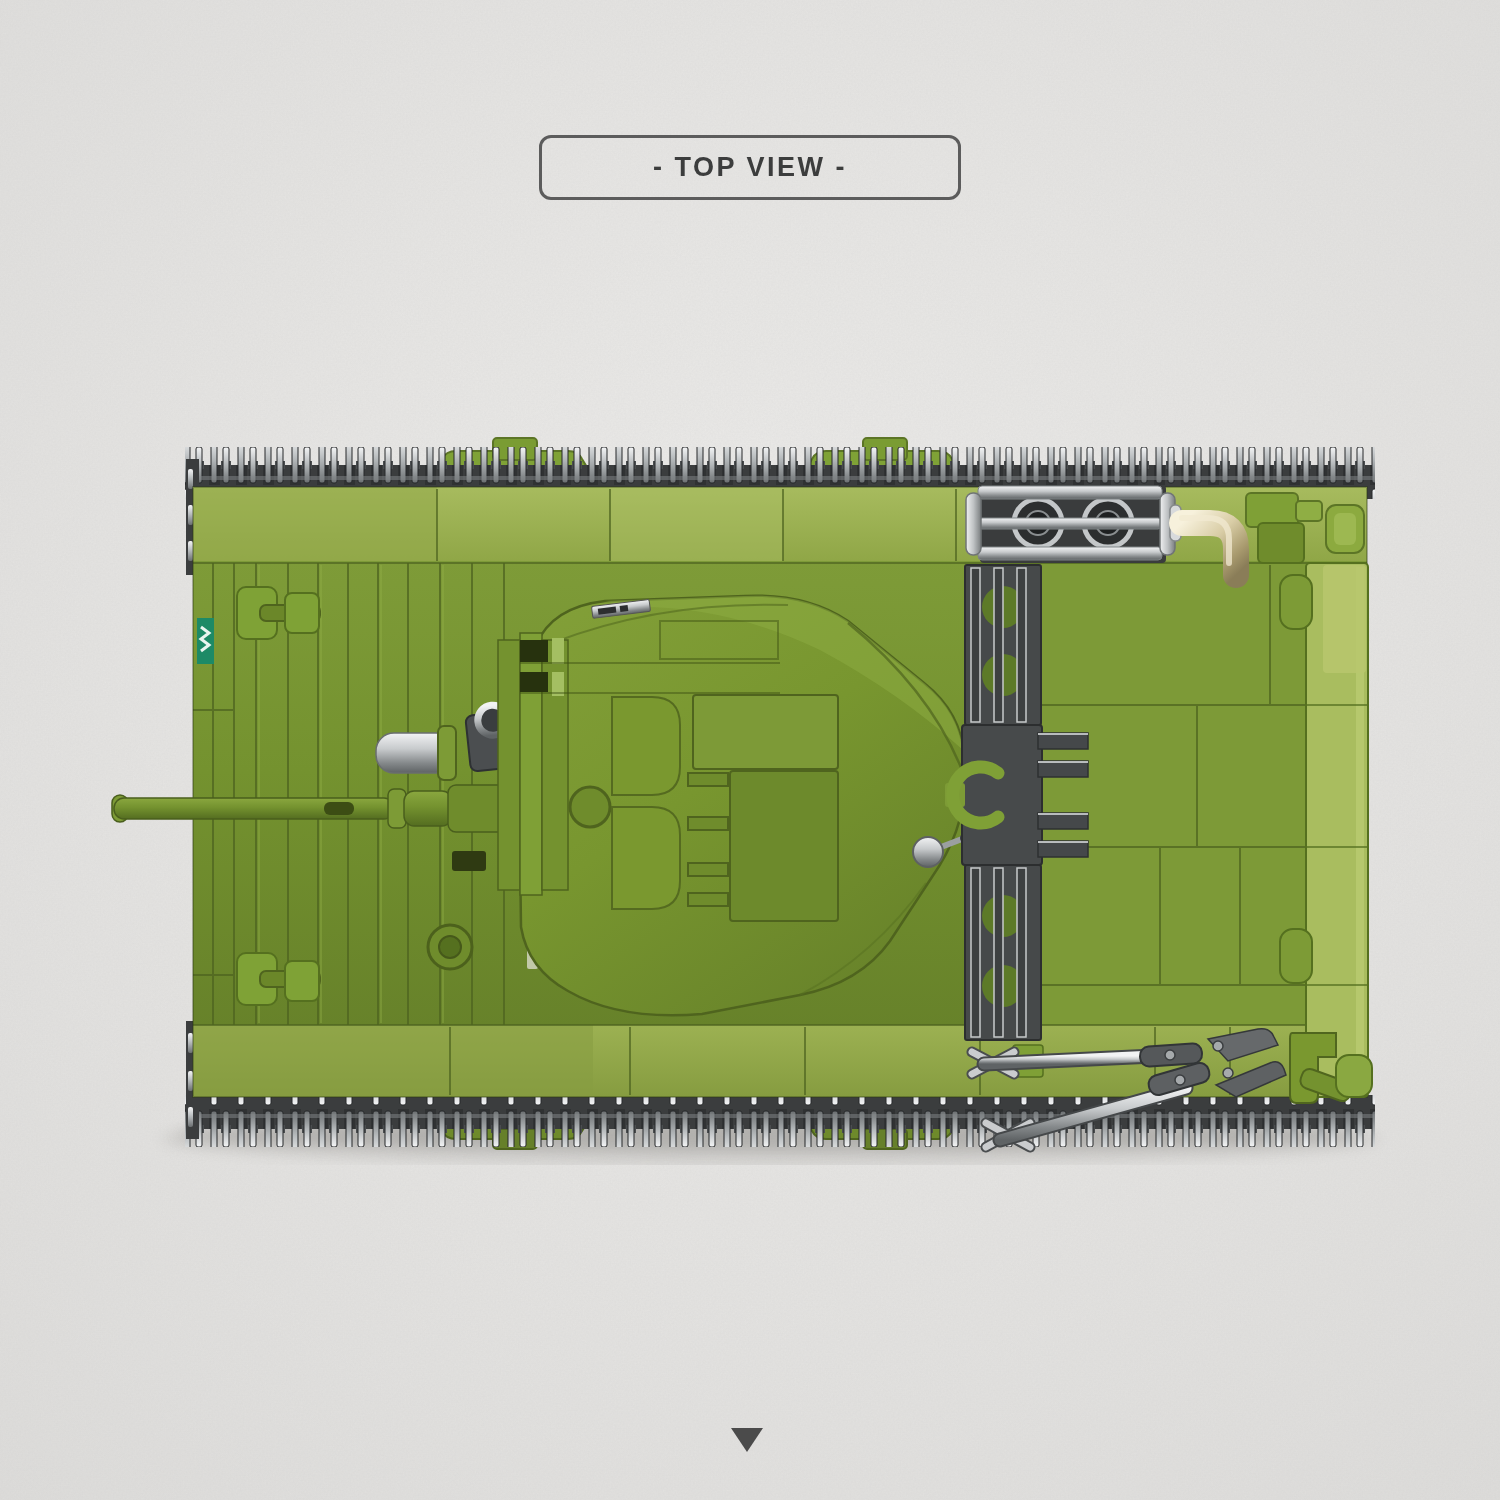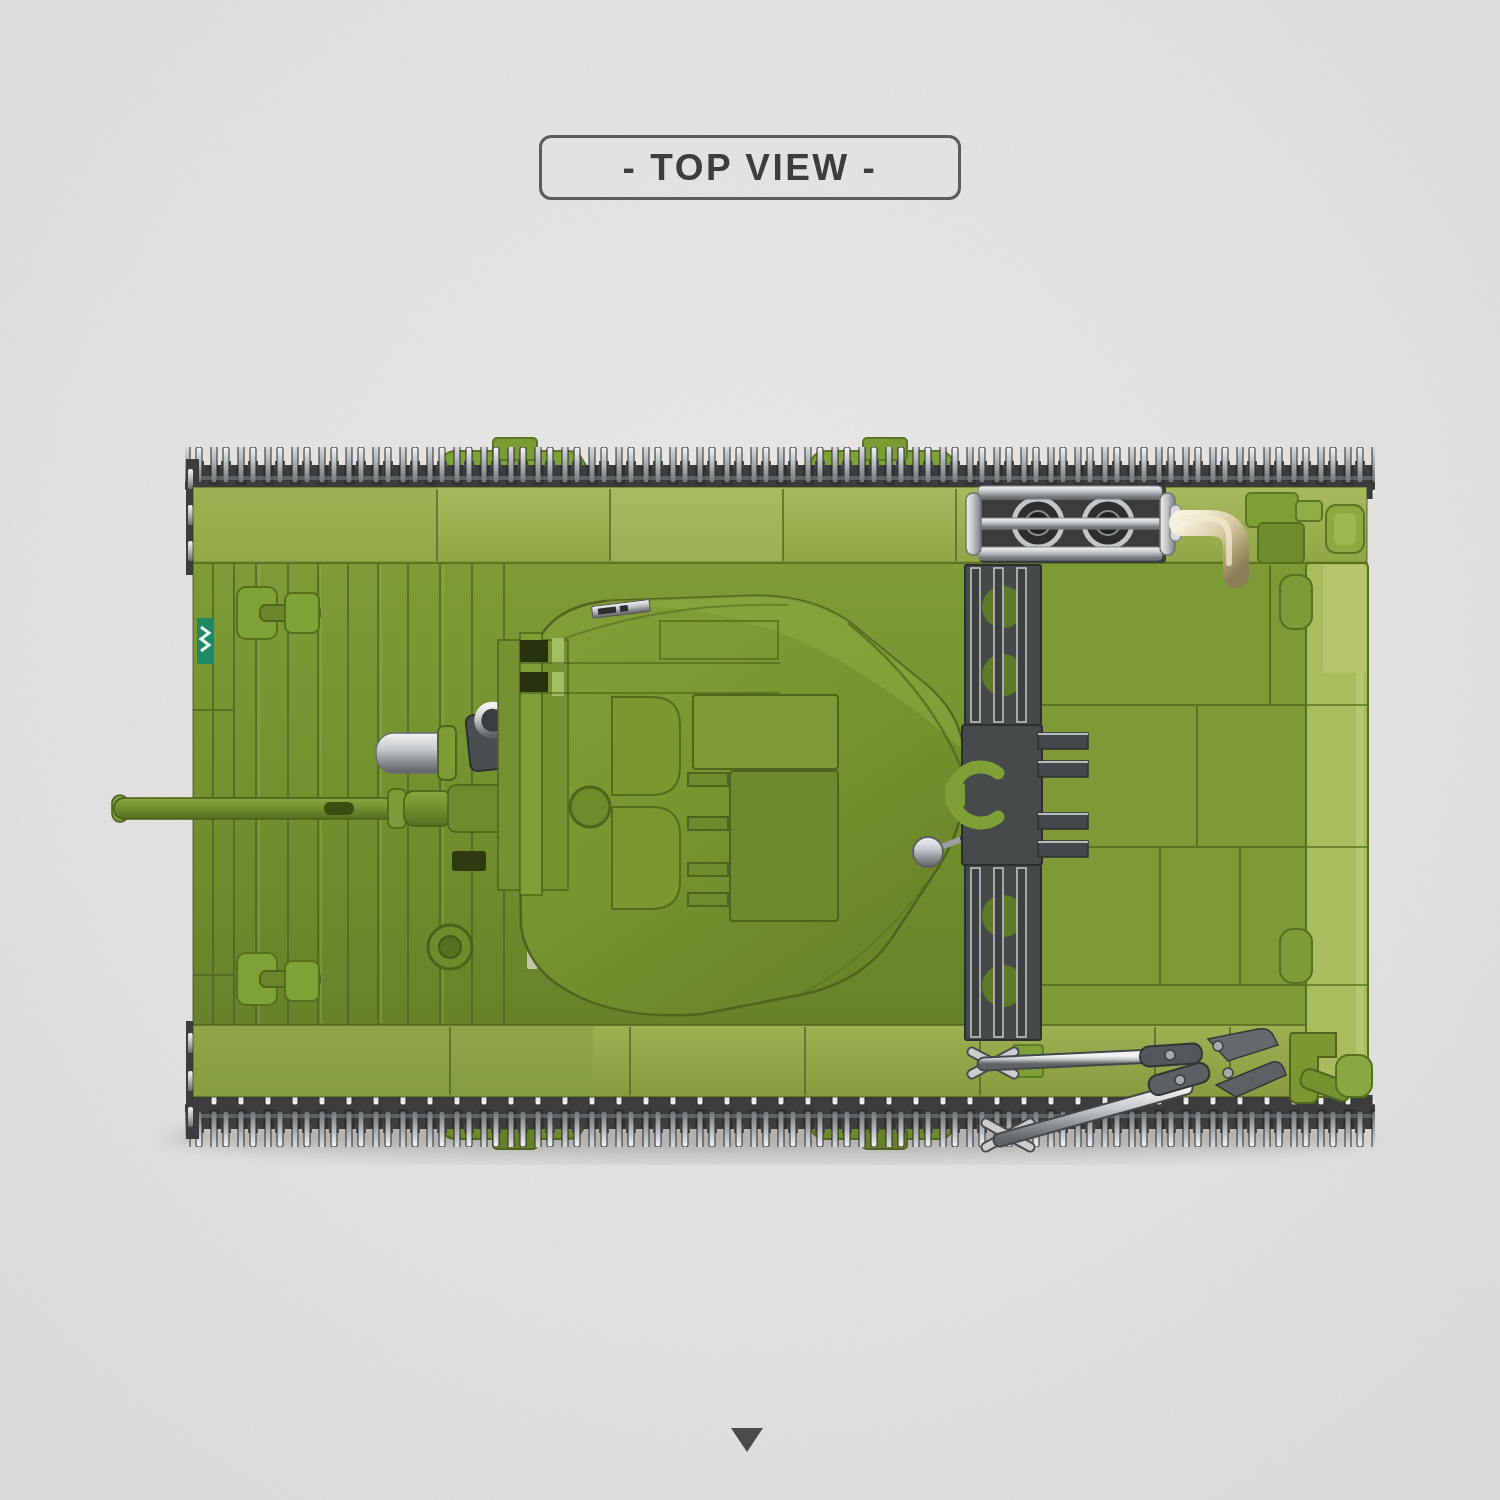--- a/index.html
+++ b/index.html
@@ -9,21 +9,21 @@
     font-family:"Liberation Sans", sans-serif;
   }
   .stage{position:relative;width:1500px;height:1500px;}
   .noise{position:absolute;left:0;top:0;z-index:1;opacity:.55;pointer-events:none;}
   .label-box{
     position:absolute;left:539px;top:135px;width:422px;height:65px;z-index:3;
     border:3px solid var(--label-border,#5c5c5c);border-radius:12px;
     display:flex;align-items:center;justify-content:center;box-sizing:border-box;
   }
   .label-text{
-    font-size:37px;font-weight:700;letter-spacing:2.5px;
+    font-size:27px;font-weight:700;letter-spacing:2.5px;
     color:var(--label-text,#3c3d3d);white-space:pre;
   }
   .tank-svg{position:absolute;left:100px;top:435px;z-index:2;}
   .down-triangle{
     position:absolute;left:731px;top:1428px;z-index:3;
     width:0;height:0;
     border-left:16px solid transparent;border-right:16px solid transparent;
     border-top:24px solid var(--triangle,#4b4b4b);
   }
 </style>

